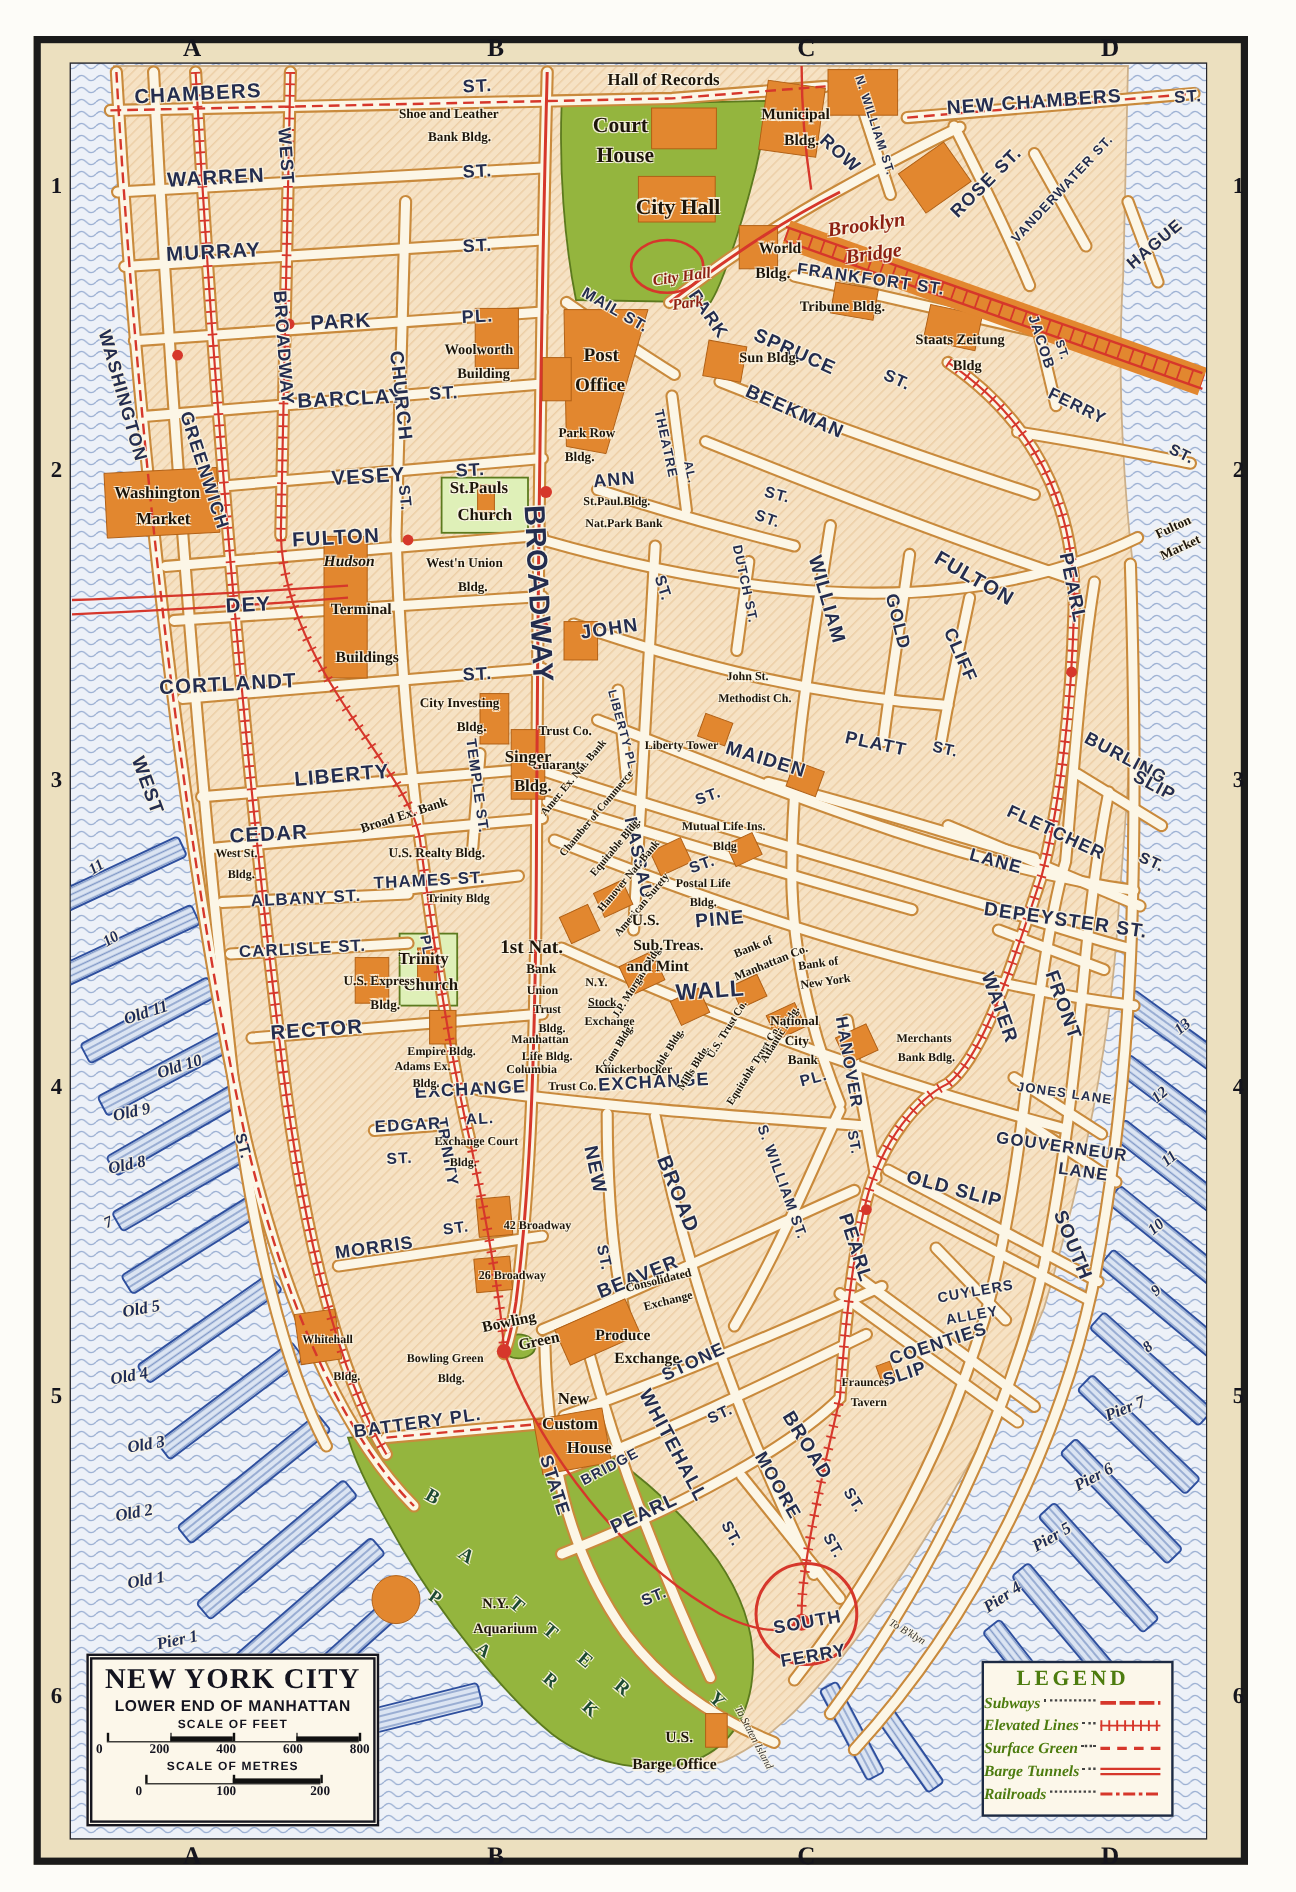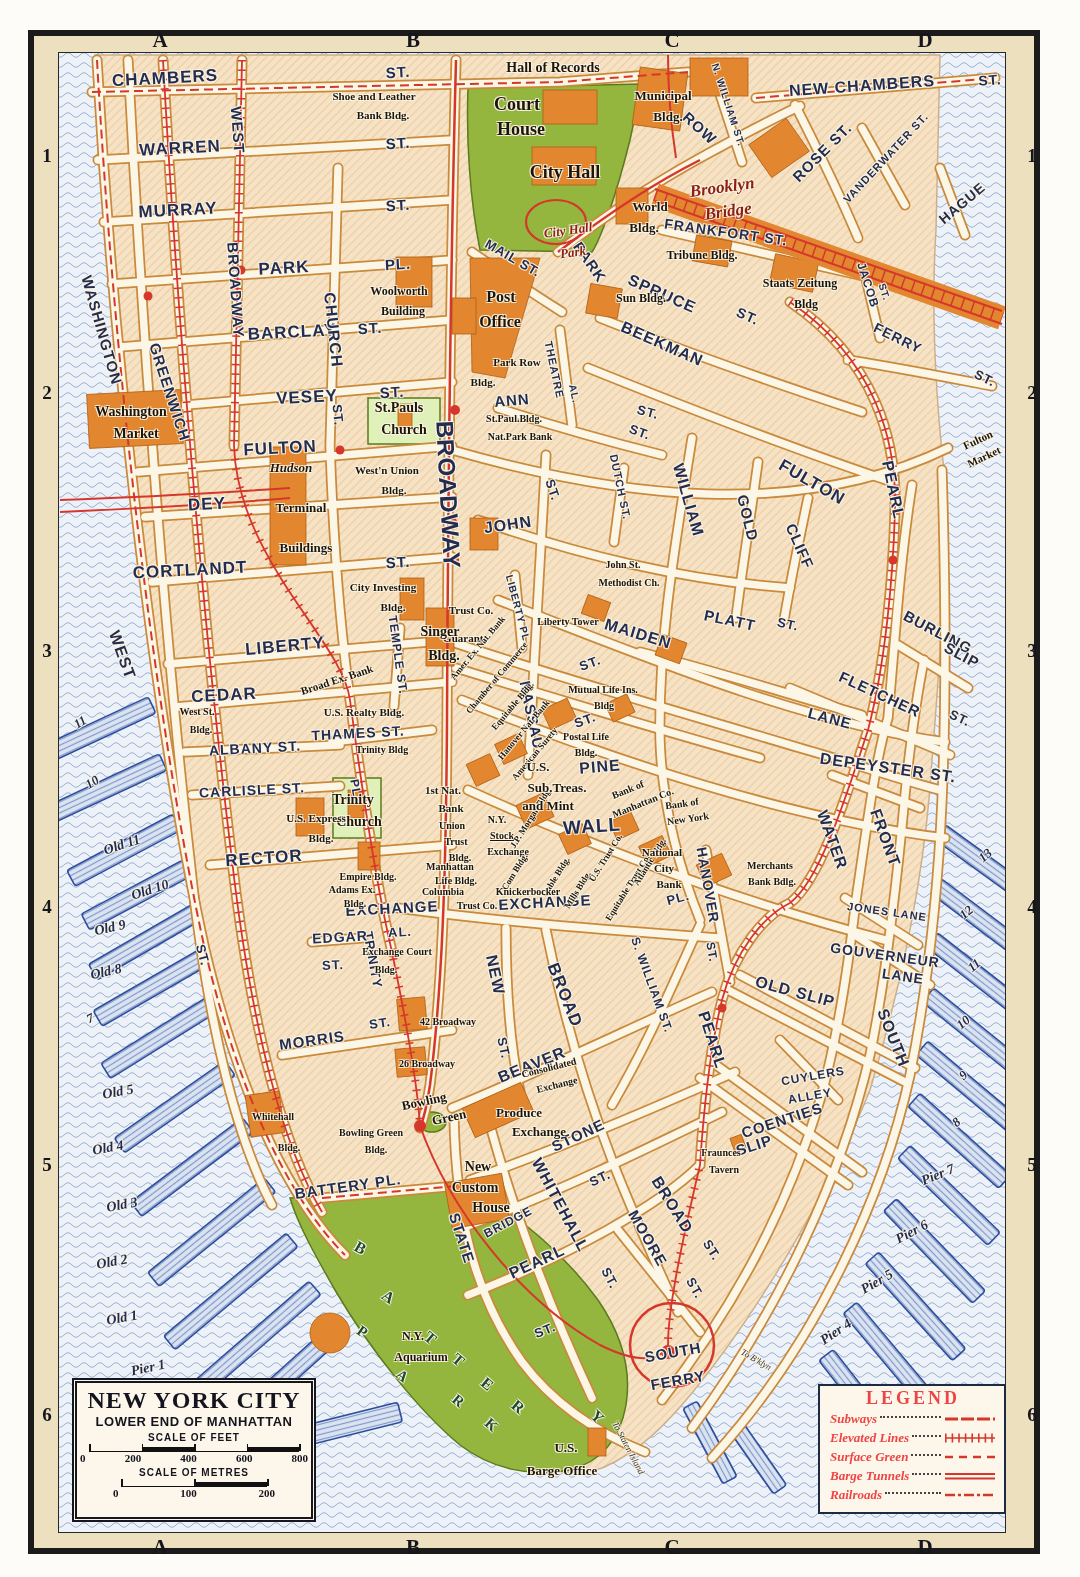--- a/index.html
+++ b/index.html
@@ -37,22 +37,22 @@
     background:#fcf7ea;border:5px double #16161f;box-sizing:border-box;text-align:center;
     color:#14141f;padding-top:4px;}
   #title-box .t1{font-size:24px;font-weight:700;letter-spacing:1px;}
   #title-box .t2{font-size:13px;font-weight:700;font-family:"Liberation Sans",sans-serif;letter-spacing:.5px;}
   #title-box .sc{font-size:10px;font-weight:700;font-family:"Liberation Sans",sans-serif;letter-spacing:1px;margin-top:3px;}
   .bar{position:relative;margin:1px auto 0;height:7px;border-bottom:1.5px solid #111;}
   .bar .seg{position:absolute;bottom:0;height:4px;background:#111;}
   .bar .tick{position:absolute;bottom:0;width:1.5px;height:7px;background:#111;}
   .ticks{display:flex;justify-content:space-between;font-size:11px;font-weight:700;margin:0 auto;}
   
-  #legend-box{position:absolute;left:818px;top:1384px;width:188px;height:130px;z-index:8;
-    background:#fcf7ea;border:2px solid #1c2a44;box-sizing:border-box;padding:2px 8px 0 10px;color:#ef4444;}
+  #legend-box{position:absolute;left:818px;top:1384px;width:160px;height:130px;z-index:8;
+    background:#fcf7ea;border:2px solid #1c2a44;box-sizing:border-box;padding:2px 8px 0 0;color:#4d7c0f;}
   #legend-box .lg-title{text-align:center;font-size:18px;font-weight:700;letter-spacing:3px;}
   .lg-row{display:flex;align-items:center;height:19px;}
   .lg-label{font-size:13px;font-weight:700;font-style:italic;white-space:nowrap;}
   .lg-lead{flex:1;border-bottom:2px dotted #444;margin:0 3px 3px 3px;min-width:4px;}
   .lg-sym{width:52px;height:12px;flex:0 0 52px;}
 </style>
 </head>
 <body>
 
 <div id="page">
@@ -586,21 +586,21 @@
       <span class="lb lb-b" style="left: 702px; top: 255px; font-size: 12px; transform: translate(-50%, -50%) rotate(0deg);">Tribune Bldg.</span>
       <span class="lb lb-b" style="left: 641px; top: 298px; font-size: 12px; transform: translate(-50%, -50%) rotate(0deg);">Sun Bldg.</span>
       <span class="lb lb-b" style="left: 800px; top: 283px; font-size: 12px; transform: translate(-50%, -50%) rotate(0deg); text-align: center;">Staats Zeitung</span>
       <span class="lb lb-b" style="left: 806px; top: 304px; font-size: 12px; transform: translate(-50%, -50%) rotate(0deg);">Bldg</span>
       <span class="lb lb-b" style="left: 374px; top: 96px; font-size: 11px; transform: translate(-50%, -50%) rotate(0deg);">Shoe and Leather</span>
       <span class="lb lb-b" style="left: 383px; top: 115px; font-size: 11px; transform: translate(-50%, -50%) rotate(0deg);">Bank Bldg.</span>
       <span class="lb lb-b" style="left: 399px; top: 291px; font-size: 12px; transform: translate(-50%, -50%) rotate(0deg);">Woolworth</span>
       <span class="lb lb-b" style="left: 403px; top: 311px; font-size: 12px; transform: translate(-50%, -50%) rotate(0deg);">Building</span>
       <span class="lb lb-b" style="left: 501px; top: 297px; font-size: 16px; transform: translate(-50%, -50%) rotate(0deg);">Post</span>
       <span class="lb lb-b" style="left: 500px; top: 322px; font-size: 16px; transform: translate(-50%, -50%) rotate(0deg);">Office</span>
-      <span class="lb lb-b" style="left: 489px; top: 362px; font-size: 11px; transform: translate(-50%, -50%) rotate(0deg); margin-left: 28px;">Park Row</span>
+      <span class="lb lb-b" style="left: 489px; top: 362px; font-size: 11px; transform: translate(-50%, -50%) rotate(0deg);">Park Row</span>
       <span class="lb lb-b" style="left: 483px; top: 382px; font-size: 11px; transform: translate(-50%, -50%) rotate(0deg);">Bldg.</span>
       <span class="lb lb-b" style="left: 399px; top: 408px; font-size: 14px; transform: translate(-50%, -50%) rotate(0deg);">St.Pauls</span>
       <span class="lb lb-b" style="left: 404px; top: 430px; font-size: 14px; transform: translate(-50%, -50%) rotate(0deg);">Church</span>
       <span class="lb lb-b" style="left: 514px; top: 419px; font-size: 10px; transform: translate(-50%, -50%) rotate(0deg);">St.Paul.Bldg.</span>
       <span class="lb lb-b" style="left: 520px; top: 437px; font-size: 10px; transform: translate(-50%, -50%) rotate(0deg);">Nat.Park Bank</span>
       <span class="lb lb-b" style="left: 131px; top: 412px; font-size: 14px; transform: translate(-50%, -50%) rotate(0deg);">Washington</span>
       <span class="lb lb-b" style="left: 136px; top: 434px; font-size: 14px; transform: translate(-50%, -50%) rotate(0deg);">Market</span>
       <span class="lb lb-b" style="left: 291px; top: 467px; font-size: 13px; transform: translate(-50%, -50%) rotate(0deg); font-style: italic;">Hudson</span>
       <span class="lb lb-b" style="left: 301px; top: 507px; font-size: 13px; transform: translate(-50%, -50%) rotate(0deg);">Terminal</span>
       <span class="lb lb-b" style="left: 306px; top: 547px; font-size: 13px; transform: translate(-50%, -50%) rotate(0deg);">Buildings</span>
@@ -622,21 +622,21 @@
       <span class="lb lb-b" style="left: 197px; top: 712px; font-size: 10px; transform: translate(-50%, -50%) rotate(0deg);">West St.</span>
       <span class="lb lb-b" style="left: 201px; top: 730px; font-size: 10px; transform: translate(-50%, -50%) rotate(0deg);">Bldg.</span>
       <span class="lb lb-b" style="left: 382px; top: 750px; font-size: 10px; transform: translate(-50%, -50%) rotate(0deg);">Trinity Bldg</span>
       <span class="lb lb-b" style="left: 478px; top: 648px; font-size: 9px; transform: translate(-50%, -50%) rotate(-50deg);">Amer. Ex. Nat. Bank</span>
       <span class="lb lb-b" style="left: 497px; top: 678px; font-size: 9px; transform: translate(-50%, -50%) rotate(-50deg);">Chamber of Commerce</span>
       <span class="lb lb-b" style="left: 513px; top: 706px; font-size: 9px; transform: translate(-50%, -50%) rotate(-50deg);">Equitable Bldg.</span>
       <span class="lb lb-b" style="left: 524px; top: 730px; font-size: 9px; transform: translate(-50%, -50%) rotate(-50deg);">Hanover Nat. Bank</span>
       <span class="lb lb-b" style="left: 535px; top: 754px; font-size: 9px; transform: translate(-50%, -50%) rotate(-50deg);">American Surety</span>
       <span class="lb lb-b" style="left: 353px; top: 800px; font-size: 14px; transform: translate(-50%, -50%) rotate(0deg);">Trinity</span>
       <span class="lb lb-b" style="left: 359px; top: 822px; font-size: 14px; transform: translate(-50%, -50%) rotate(0deg);">Church</span>
-      <span class="lb lb-b" style="left: 443px; top: 790px; font-size: 11px; transform: translate(-50%, -50%) rotate(0deg);">1st Nat.</span>
+      <span class="lb lb-b" style="left: 443px; top: 790px; font-size: 16px; transform: translate(-50%, -50%) rotate(0deg);">1st Nat.</span>
       <span class="lb lb-b" style="left: 451px; top: 808px; font-size: 11px; transform: translate(-50%, -50%) rotate(0deg);">Bank</span>
       <span class="lb lb-b" style="left: 316px; top: 818px; font-size: 11px; transform: translate(-50%, -50%) rotate(0deg);">U.S. Express</span>
       <span class="lb lb-b" style="left: 321px; top: 838px; font-size: 11px; transform: translate(-50%, -50%) rotate(0deg);">Bldg.</span>
       <span class="lb lb-b" style="left: 452px; top: 826px; font-size: 10px; transform: translate(-50%, -50%) rotate(0deg);">Union</span>
       <span class="lb lb-b" style="left: 456px; top: 842px; font-size: 10px; transform: translate(-50%, -50%) rotate(0deg);">Trust</span>
       <span class="lb lb-b" style="left: 460px; top: 858px; font-size: 10px; transform: translate(-50%, -50%) rotate(0deg);">Bldg.</span>
       <span class="lb lb-b" style="left: 497px; top: 820px; font-size: 10px; transform: translate(-50%, -50%) rotate(0deg);">N.Y.</span>
       <span class="lb lb-b" style="left: 502px; top: 836px; font-size: 10px; transform: translate(-50%, -50%) rotate(0deg); text-decoration: underline;">Stock</span>
       <span class="lb lb-b" style="left: 508px; top: 852px; font-size: 10px; transform: translate(-50%, -50%) rotate(0deg);">Exchange</span>
       <span class="lb lb-b" style="left: 531px; top: 818px; font-size: 9px; transform: translate(-50%, -50%) rotate(-58deg);">J.P. Morgan Bldg.</span>

